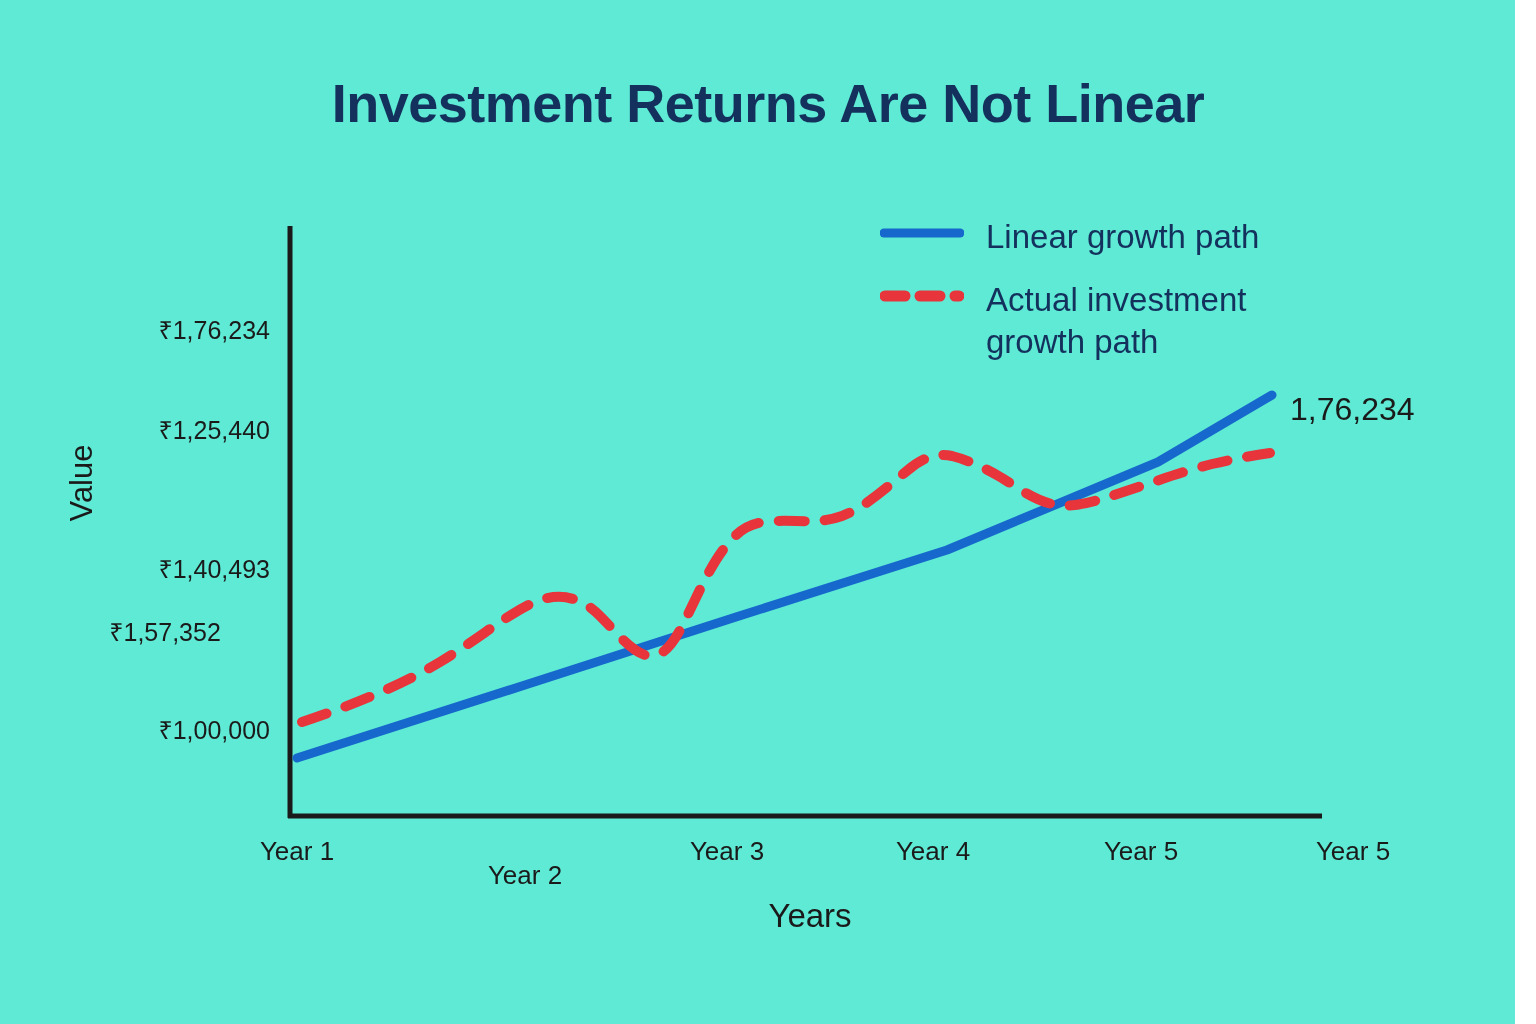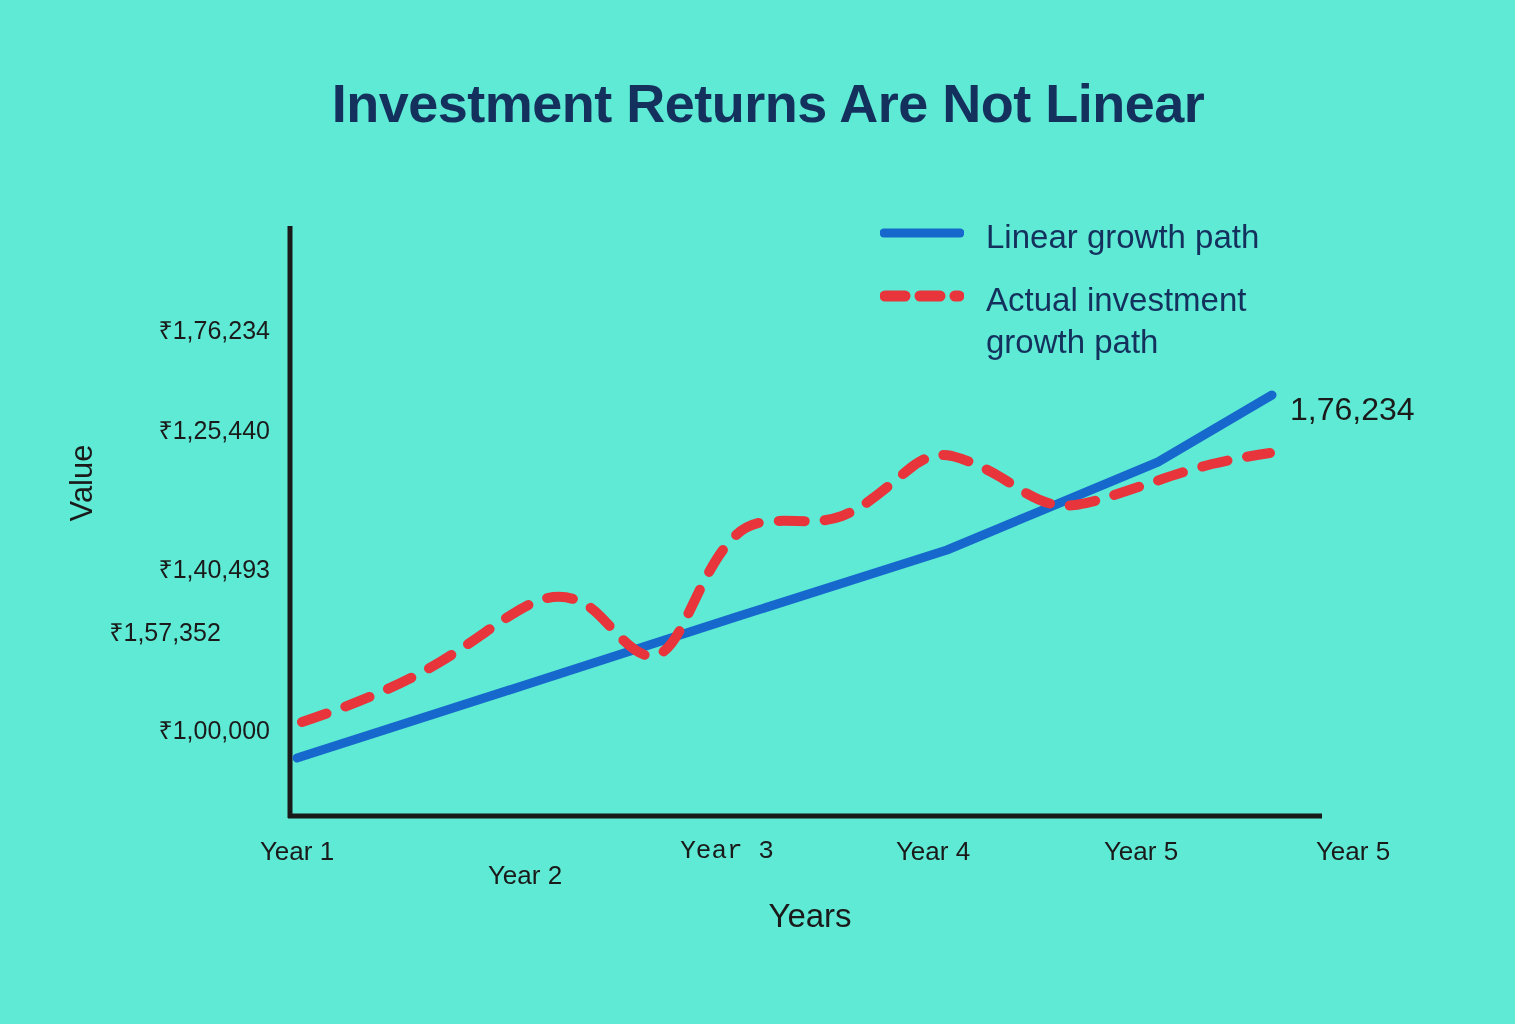--- a/index.html
+++ b/index.html
@@ -160,21 +160,21 @@
   </svg>
 
   <div class="ytick" style="left:60px; top:318px; width:210px;">₹1,76,234</div>
   <div class="ytick" style="left:60px; top:418px; width:210px;">₹1,25,440</div>
   <div class="ytick" style="left:60px; top:521px; width:210px;margin-top:36px;">₹1,40,493</div>
   <div class="ytick" style="left:60px; top:620px; width:210px;text-align:center;">₹1,57,352</div>
   <div class="ytick" style="left:60px; top:718px; width:210px;">₹1,00,000</div>
 
   <div class="xtick" style="left:192px; width:210px;">Year 1</div>
   <div class="xtick" style="left:420px; width:210px;margin-top:24px;">Year 2</div>
-  <div class="xtick" style="left:622px; width:210px;font-family:Liberation Mono, monospace;">Year 3</div>
+  <div class="xtick" style="left:622px; width:210px;">Year 3</div>
   <div class="xtick" style="left:828px; width:210px;">Year 4</div>
   <div class="xtick" style="left:1036px; width:210px;">Year 5</div>
   <div class="xtick" style="left:1248px; width:210px;">Year 5</div>
 
   <div id="y-axis-title">Value</div>
   <div id="x-axis-title">Years</div>
 
   <div id="legend">
 
     <div class="legend-row">

